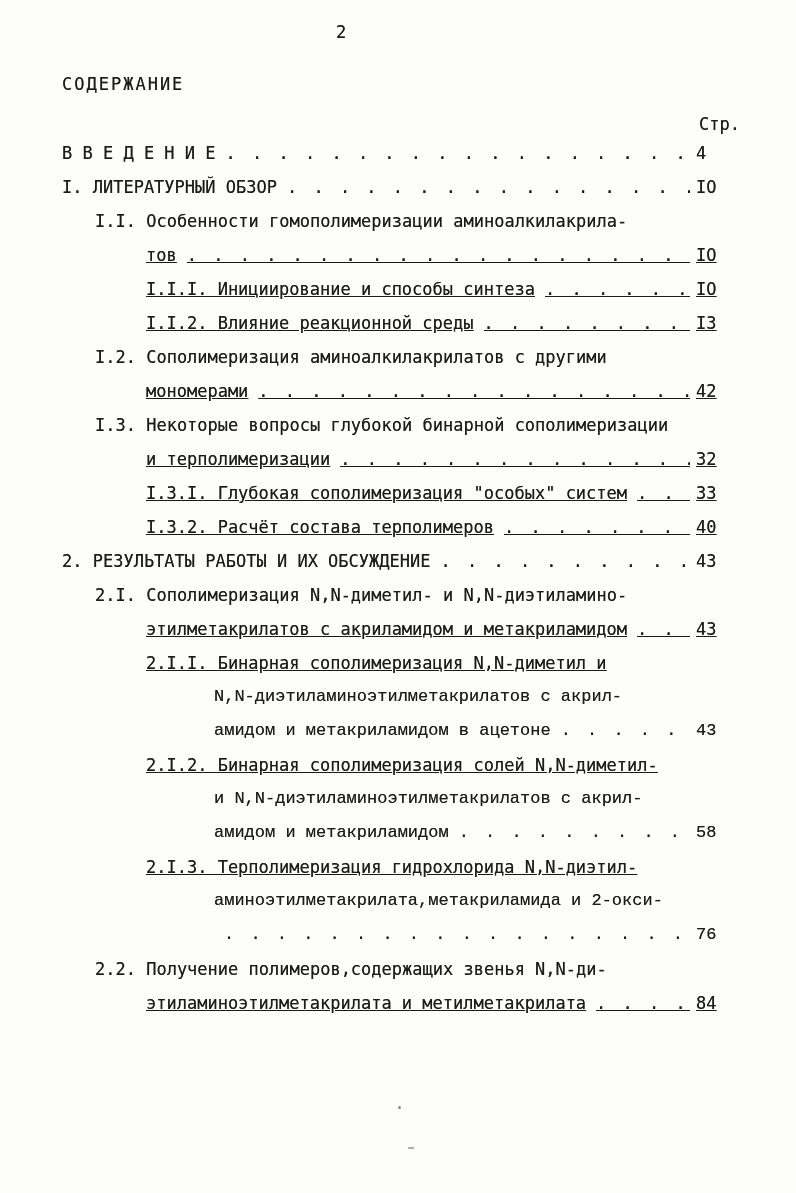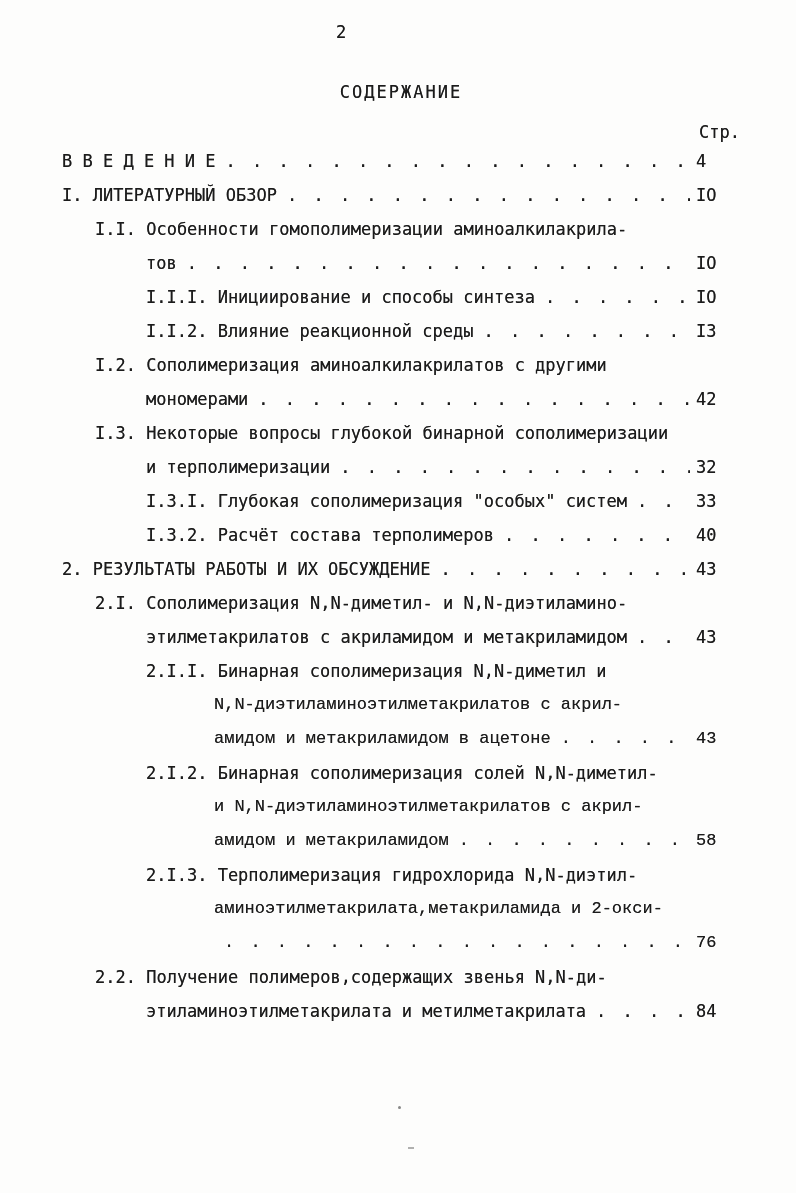--- a/index.html
+++ b/index.html
@@ -19,23 +19,23 @@
     text-shadow: 0 0 0.5px rgba(10,10,10,0.65);
     box-sizing: border-box;
     padding: 20px 56px 0 62px;
   }
   .page-num {
     text-align: center;
     transform: translateX(-60px);
     margin-top: 2px;
   }
   .title {
-    text-align: center;
+    text-align: left;
     letter-spacing: 2px;
-    margin-top: 40px;
+    margin-top: 32px;
   }
   .col-header {
     text-align: right;
     margin-top: 20px;
     margin-bottom: 0px;
   }
   .toc {
     margin-top: 2px;
   }
   .row {
@@ -56,21 +56,21 @@
     margin: 0 6px 0 10px;
     letter-spacing: 3px;
   }
   .row .pg {
     flex: 0 0 44px;
     text-align: left;
     white-space: pre;
   }
   .i0 { padding-left: 0px; }
   .i1 { padding-left: 33px; }
-  .i2 { padding-left: 84px; }
+  .i2 { padding-left: 84px; text-decoration: underline; }
   .i3 { padding-left: 152px; font-family: Liberation Mono, monospace; }
   .artifact-dot {
     position: absolute;
     left: 398px;
     top: 1106px;
     width: 3px;
     height: 3px;
     border-radius: 50%;
     background: rgba(40,40,40,0.55);
   }

